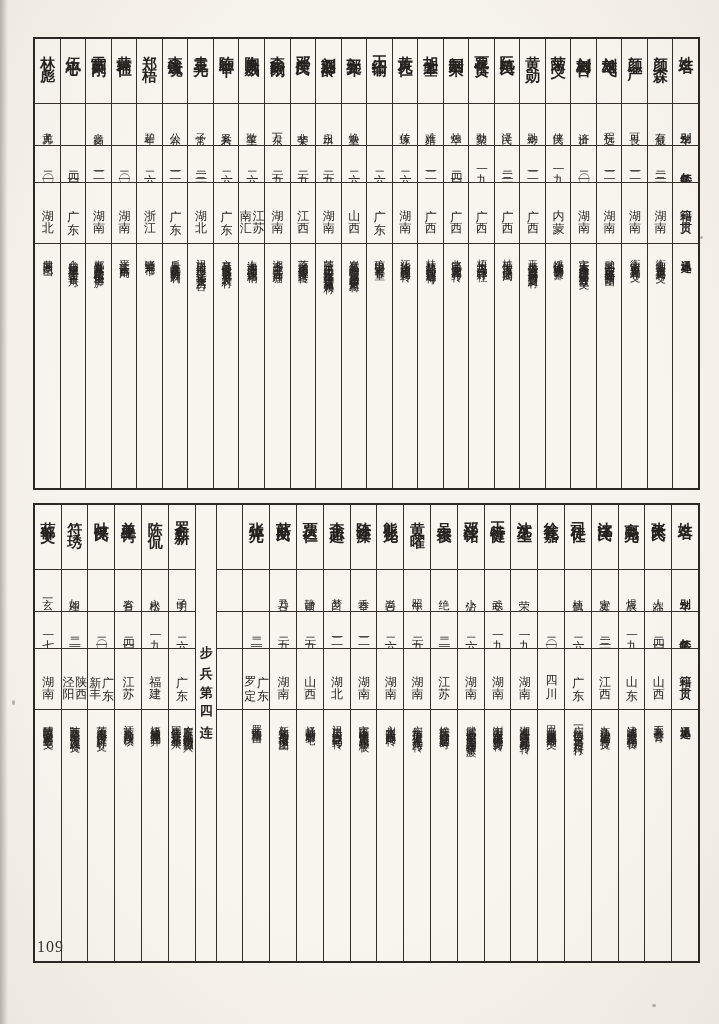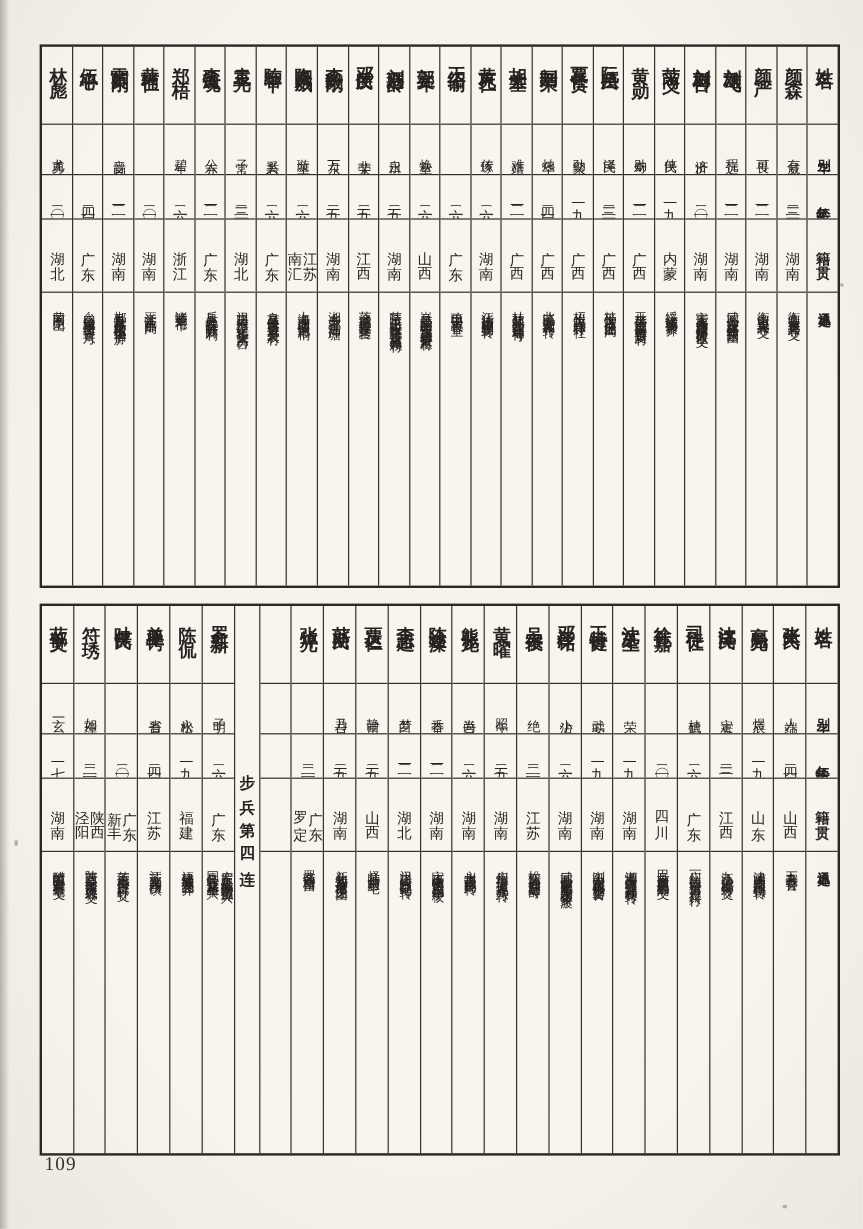--- a/index.html
+++ b/index.html
@@ -67,21 +67,21 @@
   .cell-addr .vtext   { font-size:10.5px; letter-spacing:1.5px; line-height:1.14; }
   .cell-full .vtext   { font-size:13px; font-weight:bold; letter-spacing:1.55em; }
 
   .h-name   { font-size:14px; font-weight:bold; letter-spacing:0.85em; }
   .h-zi     { font-size:13px; font-weight:bold; letter-spacing:0.3em; }
   .h-age    { font-size:13px; font-weight:bold; letter-spacing:0.25em; }
   .h-native { font-size:13px; font-weight:bold; letter-spacing:1.35em; }
   .h-addr   { font-size:13px; font-weight:bold; letter-spacing:3.1em; }
 
   .page-number {
-    position:absolute; left:37px; top:962px;
+    position:absolute; left:37px; top:938px;
     font-size:16px; color:#34302a; letter-spacing:1px;text-align:right;
   }
 </style>
 </head>
 <body>
 
 <div class="page">
   <div class="scan-streak"></div>
   <div class="speck s1"></div>
   <div class="speck s2"></div>

